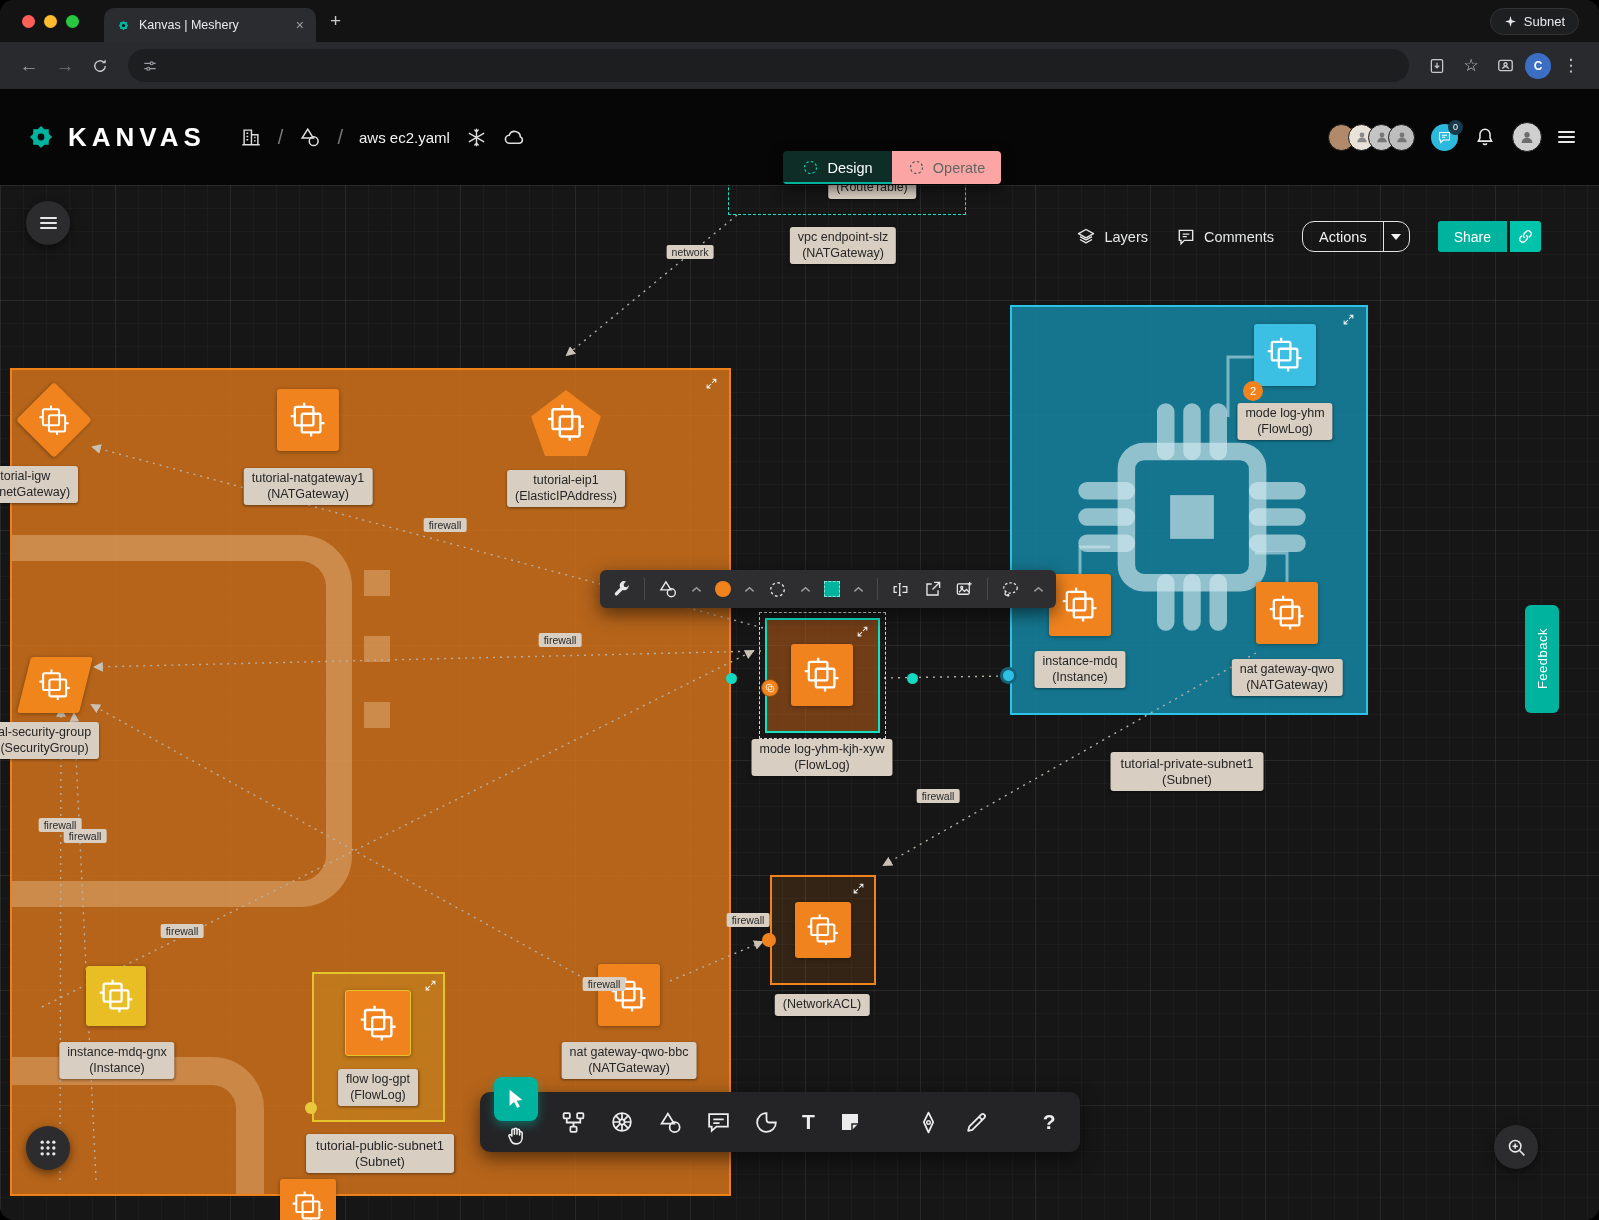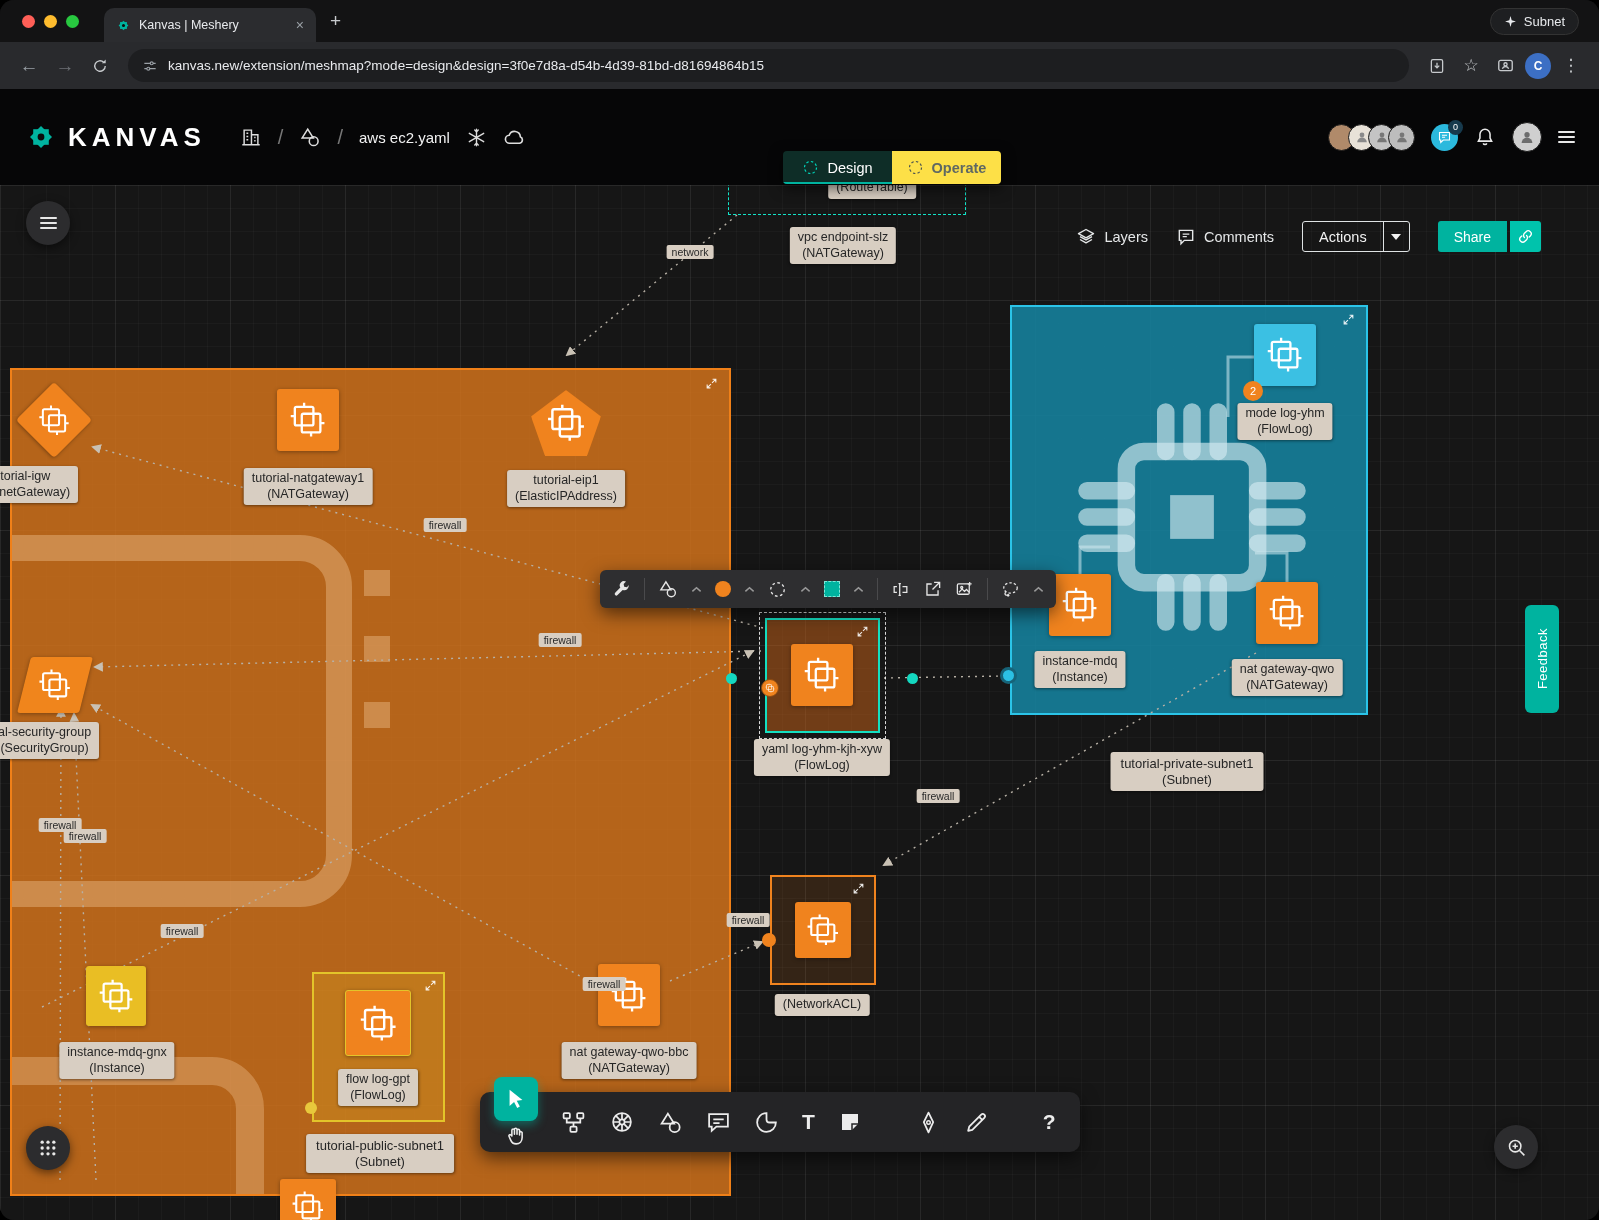--- a/index.html
+++ b/index.html
@@ -27,21 +27,21 @@
   .hright{margin-left:auto;display:flex;align-items:center;gap:16px;}
   .avgroup{display:flex;}
   .av{width:27px;height:27px;border-radius:50%;border:1.5px solid #1a1a1a;display:flex;align-items:center;justify-content:center;margin-left:-7px;color:#555;background:#cfcfcf;overflow:hidden;}
   .chatdot{position:relative;width:27px;height:27px;border-radius:50%;background:#2bb9dd;display:flex;align-items:center;justify-content:center;color:#fff;}
   .chatbadge{position:absolute;right:-5px;top:-4px;background:#173a4d;color:#fff;font-size:9px;width:15px;height:15px;border-radius:50%;display:flex;align-items:center;justify-content:center;}
   .bars span{display:block;width:17px;height:2px;background:#e8e8e8;margin:3px 0;border-radius:1px;}
   
   .modes{position:absolute;left:783px;top:151px;width:218px;height:33px;display:flex;border-radius:4px;overflow:hidden;z-index:30;box-shadow:0 4px 14px rgba(0,0,0,.6);}
   .mode{flex:1;display:flex;align-items:center;justify-content:center;gap:8px;font-size:14.5px;}
   .mode.on{background:#0e2d27;color:#fff;box-shadow:inset 0 -2px 0 #00b39f,0 8px 16px -4px rgba(0,179,159,.5);}
-  .mode.off{background:#fde047;color:#5f6863;font-weight:bold;}
+  .mode.off{background:#fca5a5;color:#5f6863;}
   
   .canvas{position:absolute;left:0;top:185px;width:1599px;height:1035px;overflow:hidden;background-color:#161616;
     background-image:linear-gradient(rgba(255,255,255,.05) 1px,transparent 1px),linear-gradient(90deg,rgba(255,255,255,.05) 1px,transparent 1px),linear-gradient(rgba(255,255,255,.028) 1px,transparent 1px),linear-gradient(90deg,rgba(255,255,255,.028) 1px,transparent 1px);
     background-size:115px 115px,115px 115px,23px 23px,23px 23px;}
   .subnet{position:absolute;z-index:1;}
   .clip{position:absolute;overflow:hidden;z-index:1;}
   .edges{position:absolute;left:0;top:0;z-index:2;pointer-events:none;}
   .chip{position:absolute;transform:translateX(-50%);background:#d8cec2;color:#262626;font-size:12.5px;line-height:15.5px;padding:3px 8px;border-radius:3px;text-align:center;white-space:nowrap;z-index:4;box-shadow:0 1px 3px rgba(0,0,0,.45);}
   .chip.abs{transform:none;}
   .chip.big{font-size:13px;padding:4px 10px;}
@@ -49,21 +49,21 @@
   .nicon{position:absolute;display:flex;align-items:center;justify-content:center;color:#fff;z-index:3;box-shadow:0 1px 4px rgba(0,0,0,.35);}
   .nicon svg{width:60%;height:60%;}
   .rsz{position:absolute;width:13px;height:13px;color:#fff;opacity:.9;z-index:5;}
   .dot{position:absolute;border-radius:50%;z-index:5;}
   .ctxbar{position:absolute;left:600px;top:385px;height:38px;background:#2e2e30;border-radius:6px;display:flex;align-items:center;padding:0 12px;gap:13px;z-index:6;box-shadow:0 6px 18px rgba(0,0,0,.55);color:#e6e6e6;}
   .ctxbar .vdiv{width:1px;height:22px;background:#4a4a4c;}
   .ctxbar svg{display:block;}
   .chev{color:#9a9a9a;}
   .cvtools{position:absolute;top:36px;right:58px;display:flex;align-items:center;gap:28px;z-index:6;color:#e5e7e8;font-size:14.5px;}
   .cvtool{display:flex;align-items:center;gap:8px;}
-  .actionsbtn{display:flex;align-items:center;height:31px;border:1px solid #dfe3e4;border-radius:3px;color:#f2f2f2;}
+  .actionsbtn{display:flex;align-items:center;height:31px;border:1px solid #dfe3e4;border-radius:12px;color:#f2f2f2;}
   .actionsbtn .lbl{padding:0 16px;}
   .actionsbtn .caret{width:26px;height:100%;border-left:1px solid #dfe3e4;display:flex;align-items:center;justify-content:center;}
   .caret i{width:0;height:0;border-left:5px solid transparent;border-right:5px solid transparent;border-top:6px solid #f2f2f2;}
   .sharegrp{display:flex;gap:3px;}
   .sharebtn{height:31px;padding:0 16px;background:#00b39f;color:#fff;border-radius:3px 0 0 3px;display:flex;align-items:center;font-size:14px;}
   .sharelink{width:31px;height:31px;background:#00c3ac;border-radius:0 3px 3px 0;display:flex;align-items:center;justify-content:center;color:#fff;}
   .circlebtn{position:absolute;width:44px;height:44px;border-radius:50%;background:#2c2c2e;display:flex;align-items:center;justify-content:center;color:#e8e8e8;z-index:7;box-shadow:0 3px 10px rgba(0,0,0,.5);}
   .dock{position:absolute;left:480px;top:907px;width:600px;height:60px;background:#242426;border-radius:10px;display:flex;align-items:center;padding:0 14px;gap:23px;z-index:7;box-shadow:0 6px 18px rgba(0,0,0,.55);color:#ececec;}
   .toolcol{display:flex;flex-direction:column;align-items:center;gap:4px;align-self:flex-start;margin-top:-15px;}
   .activetool{width:44px;height:44px;border-radius:8px;background:#00b39f;display:flex;align-items:center;justify-content:center;color:#fff;box-shadow:0 4px 10px rgba(0,179,159,.45);}
@@ -305,21 +305,20 @@
     <span class="navbtn" style="color:#6e7175">→</span>
     <span class="rowicon">
         <svg width="18" height="18">
           <use href="#s-refresh"></use>
         </svg>
       </span>
     <div class="urlpill">
       <svg width="16" height="16" style="color:#9aa0a6">
           <use href="#s-tune"></use>
         </svg>
-      <span>kanvas.new/extension/meshmap?mode=design&amp;design=3f0e7d8a-d54b-4d39-81bd-d81694864b15</span>
     </div>
     <span class="rowicon">
         <svg width="18" height="18">
           <use href="#s-save"></use>
         </svg>
       </span>
     <span class="rowicon" style="font-size:17px;">☆</span>
     <span class="rowicon">
         <svg width="19" height="19">
           <use href="#s-switch"></use>
@@ -604,21 +603,21 @@
         </svg>
       </div>
     <div class="dot" style="left:726px;top:488px;width:11px;height:11px;background:#14d8c0;"></div>
     <div class="dot" style="left:907px;top:488px;width:11px;height:11px;background:#14d8c0;"></div>
     <div class="dot" style="left:761px;top:494px;width:18px;height:18px;background:#f0831e;border:1px solid #8a4a12;display:flex;align-items:center;justify-content:center;color:#fff;">
         <svg width="10" height="10">
           <use href="#s-chip"></use>
         </svg>
       </div>
     <div class="chip" style="left:822px;top:554px;">
-      <div>yaml log-yhm-kjh-xyw</div>
+      <div>mode log-yhm-kjh-xyw</div>
       <div>(FlowLog)</div>
     </div>
 
     <div style="position:absolute;left:770px;top:690px;width:106px;height:110px;border:2px solid #f0831e;background:rgba(240,131,30,.14);z-index:3;"></div>
     <svg class="rsz" style="left:852px;top:697px;">
         <use href="#s-expand"></use>
       </svg>
     <div class="nicon" style="left:795px;top:717px;width:56px;height:56px;background:#f0831e;border-radius:3px;">
         <svg>
           <use href="#s-chip"></use>

